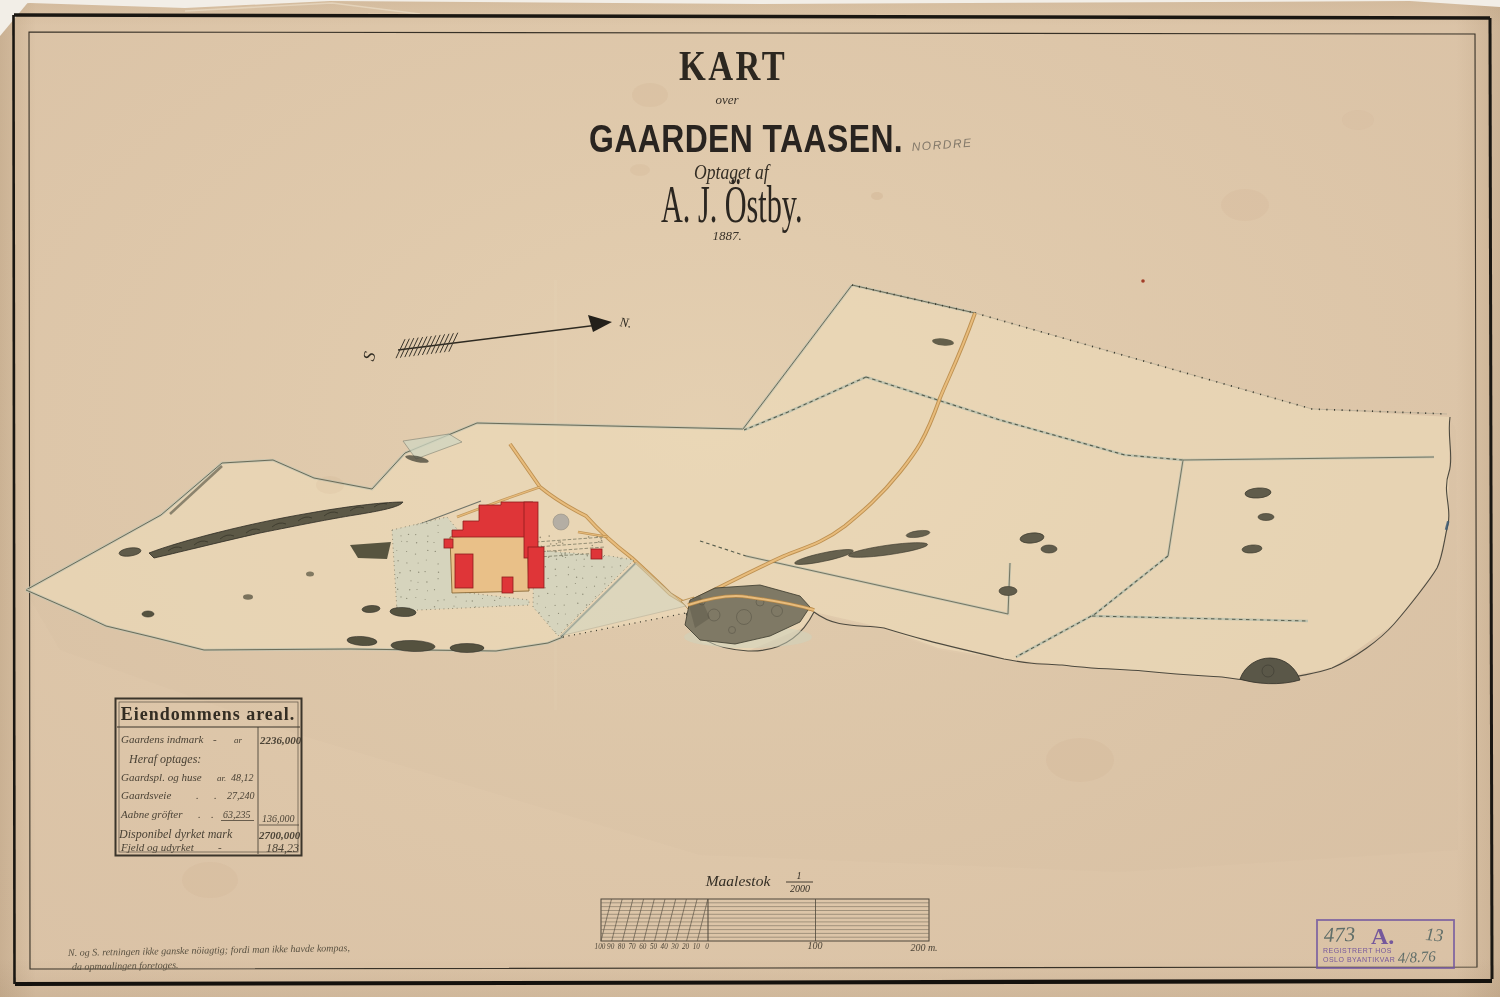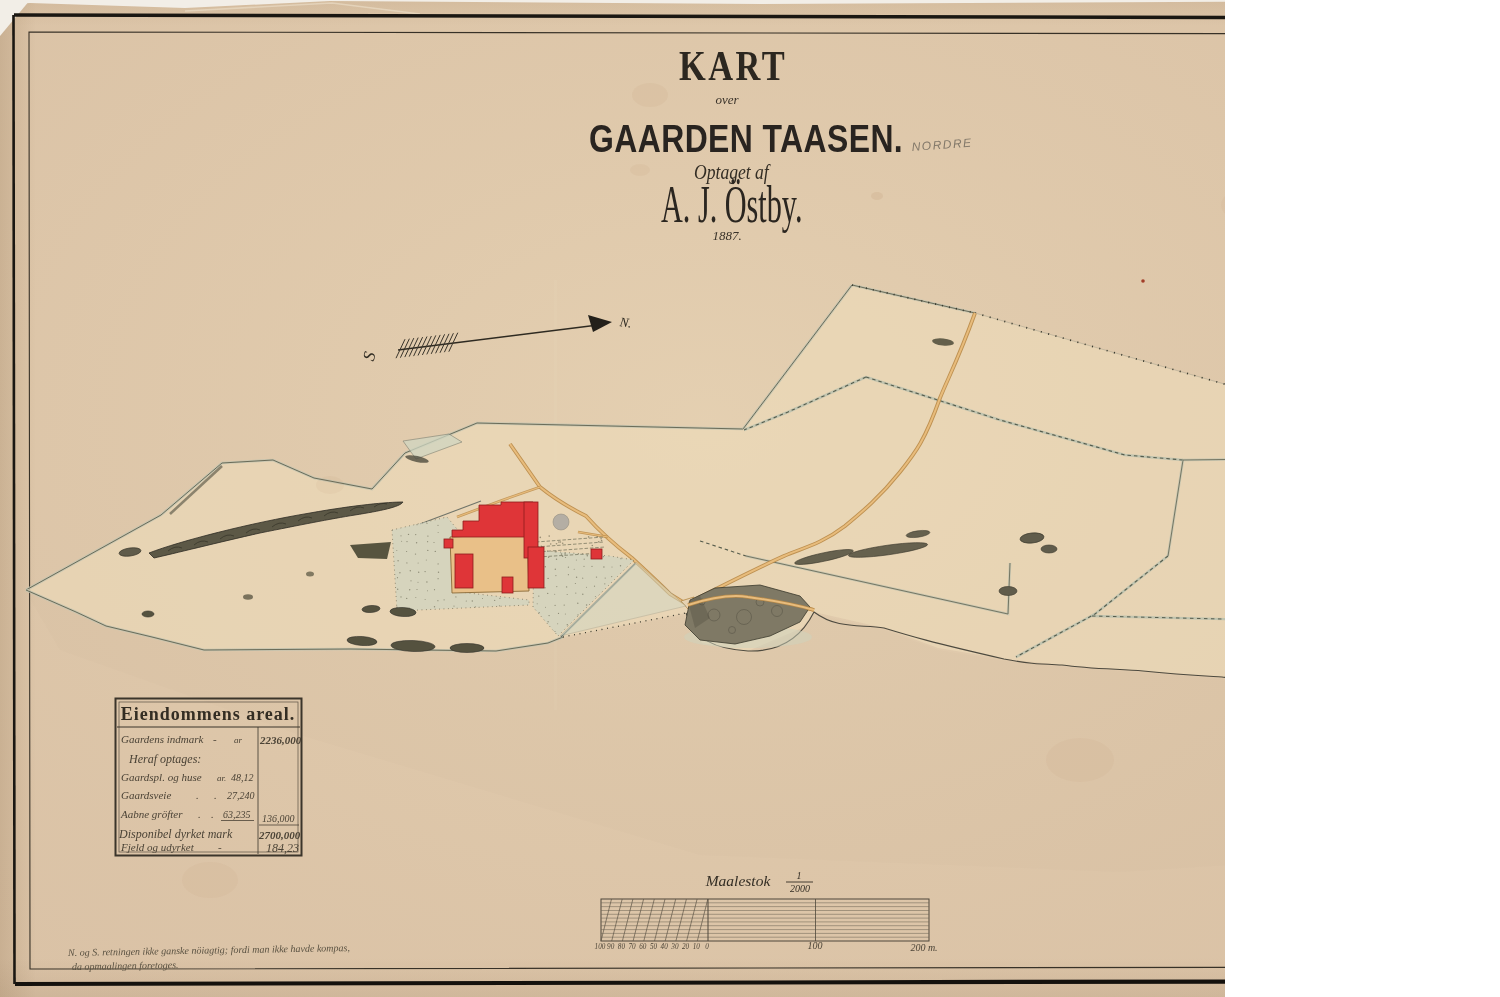--- a/index.html
+++ b/index.html
@@ -1,14 +1,14 @@
 <!DOCTYPE html>
 <html><head><meta charset="utf-8"><style>
 html,body{margin:0;padding:0;}
-#page{position:relative;width:1225px;height:997px;overflow:hidden;background:#d7bea3;}
+#page{position:relative;width:1500px;height:997px;overflow:hidden;background:#d7bea3;}
 </style></head><body>
 <div id="page">
 <svg width="1500" height="997" viewBox="0 0 1500 997" font-family="Liberation Serif">
 <defs>
 <radialGradient id="glow" cx="0.47" cy="0.42" r="1.05">
  <stop offset="0" stop-color="#eddbba" stop-opacity="0.60"></stop>
  <stop offset="0.55" stop-color="#e7d3b2" stop-opacity="0.28"></stop>
  <stop offset="1" stop-color="#e7d3b2" stop-opacity="0"></stop>
 </radialGradient>
 <linearGradient id="edgeL" x1="0" y1="0" x2="1" y2="0">

